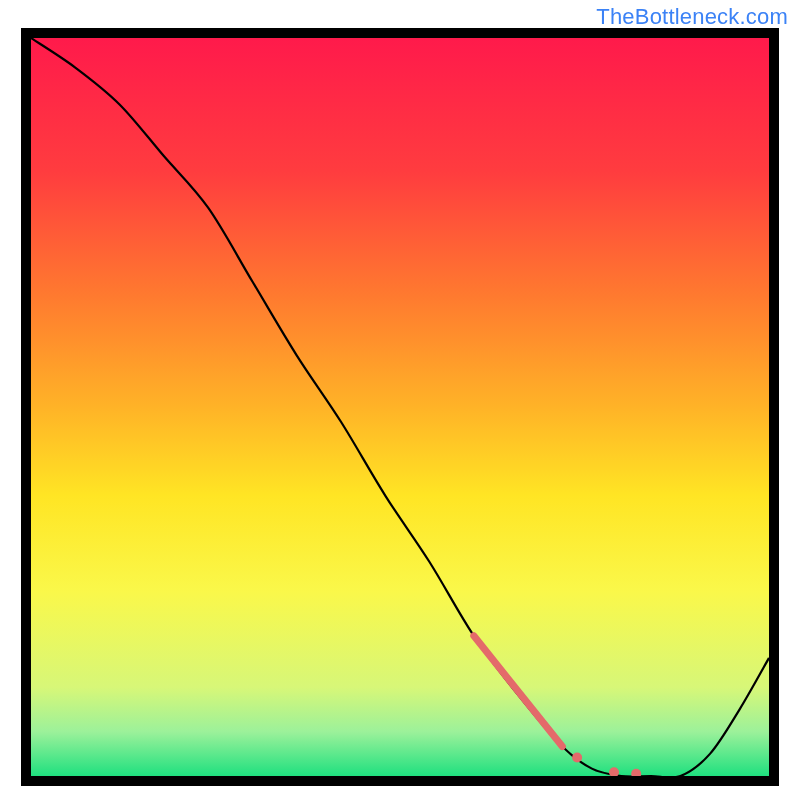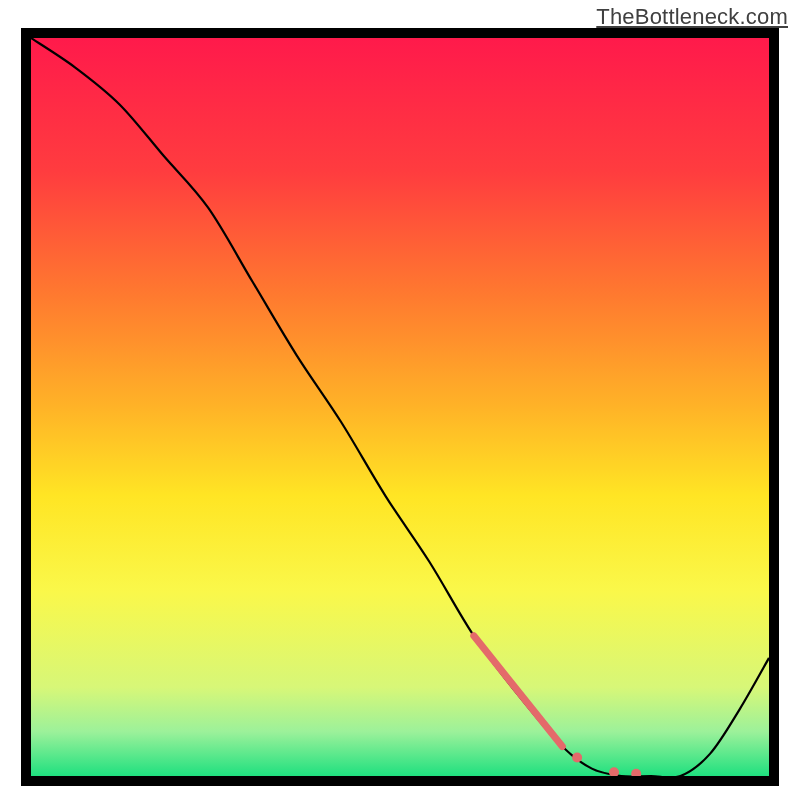--- a/index.html
+++ b/index.html
@@ -10,24 +10,23 @@
     background: #fff;
     font-family: Arial, Helvetica, sans-serif;
     overflow: hidden;
   }
   .watermark {
     position: absolute;
     top: 4px;
     right: 12px;
     font-size: 22px;
     font-weight: 500;
-    color: #404040;
+    color: #3b82f6;
     letter-spacing: 0.2px;
     z-index: 5;
-    text-decoration: underline;
   }
   .frame {
     position: absolute;
     left: 21px;
     top: 28px;
     width: 758px;
     height: 758px;
     border: 10px solid #000;
     box-sizing: border-box;
   }

